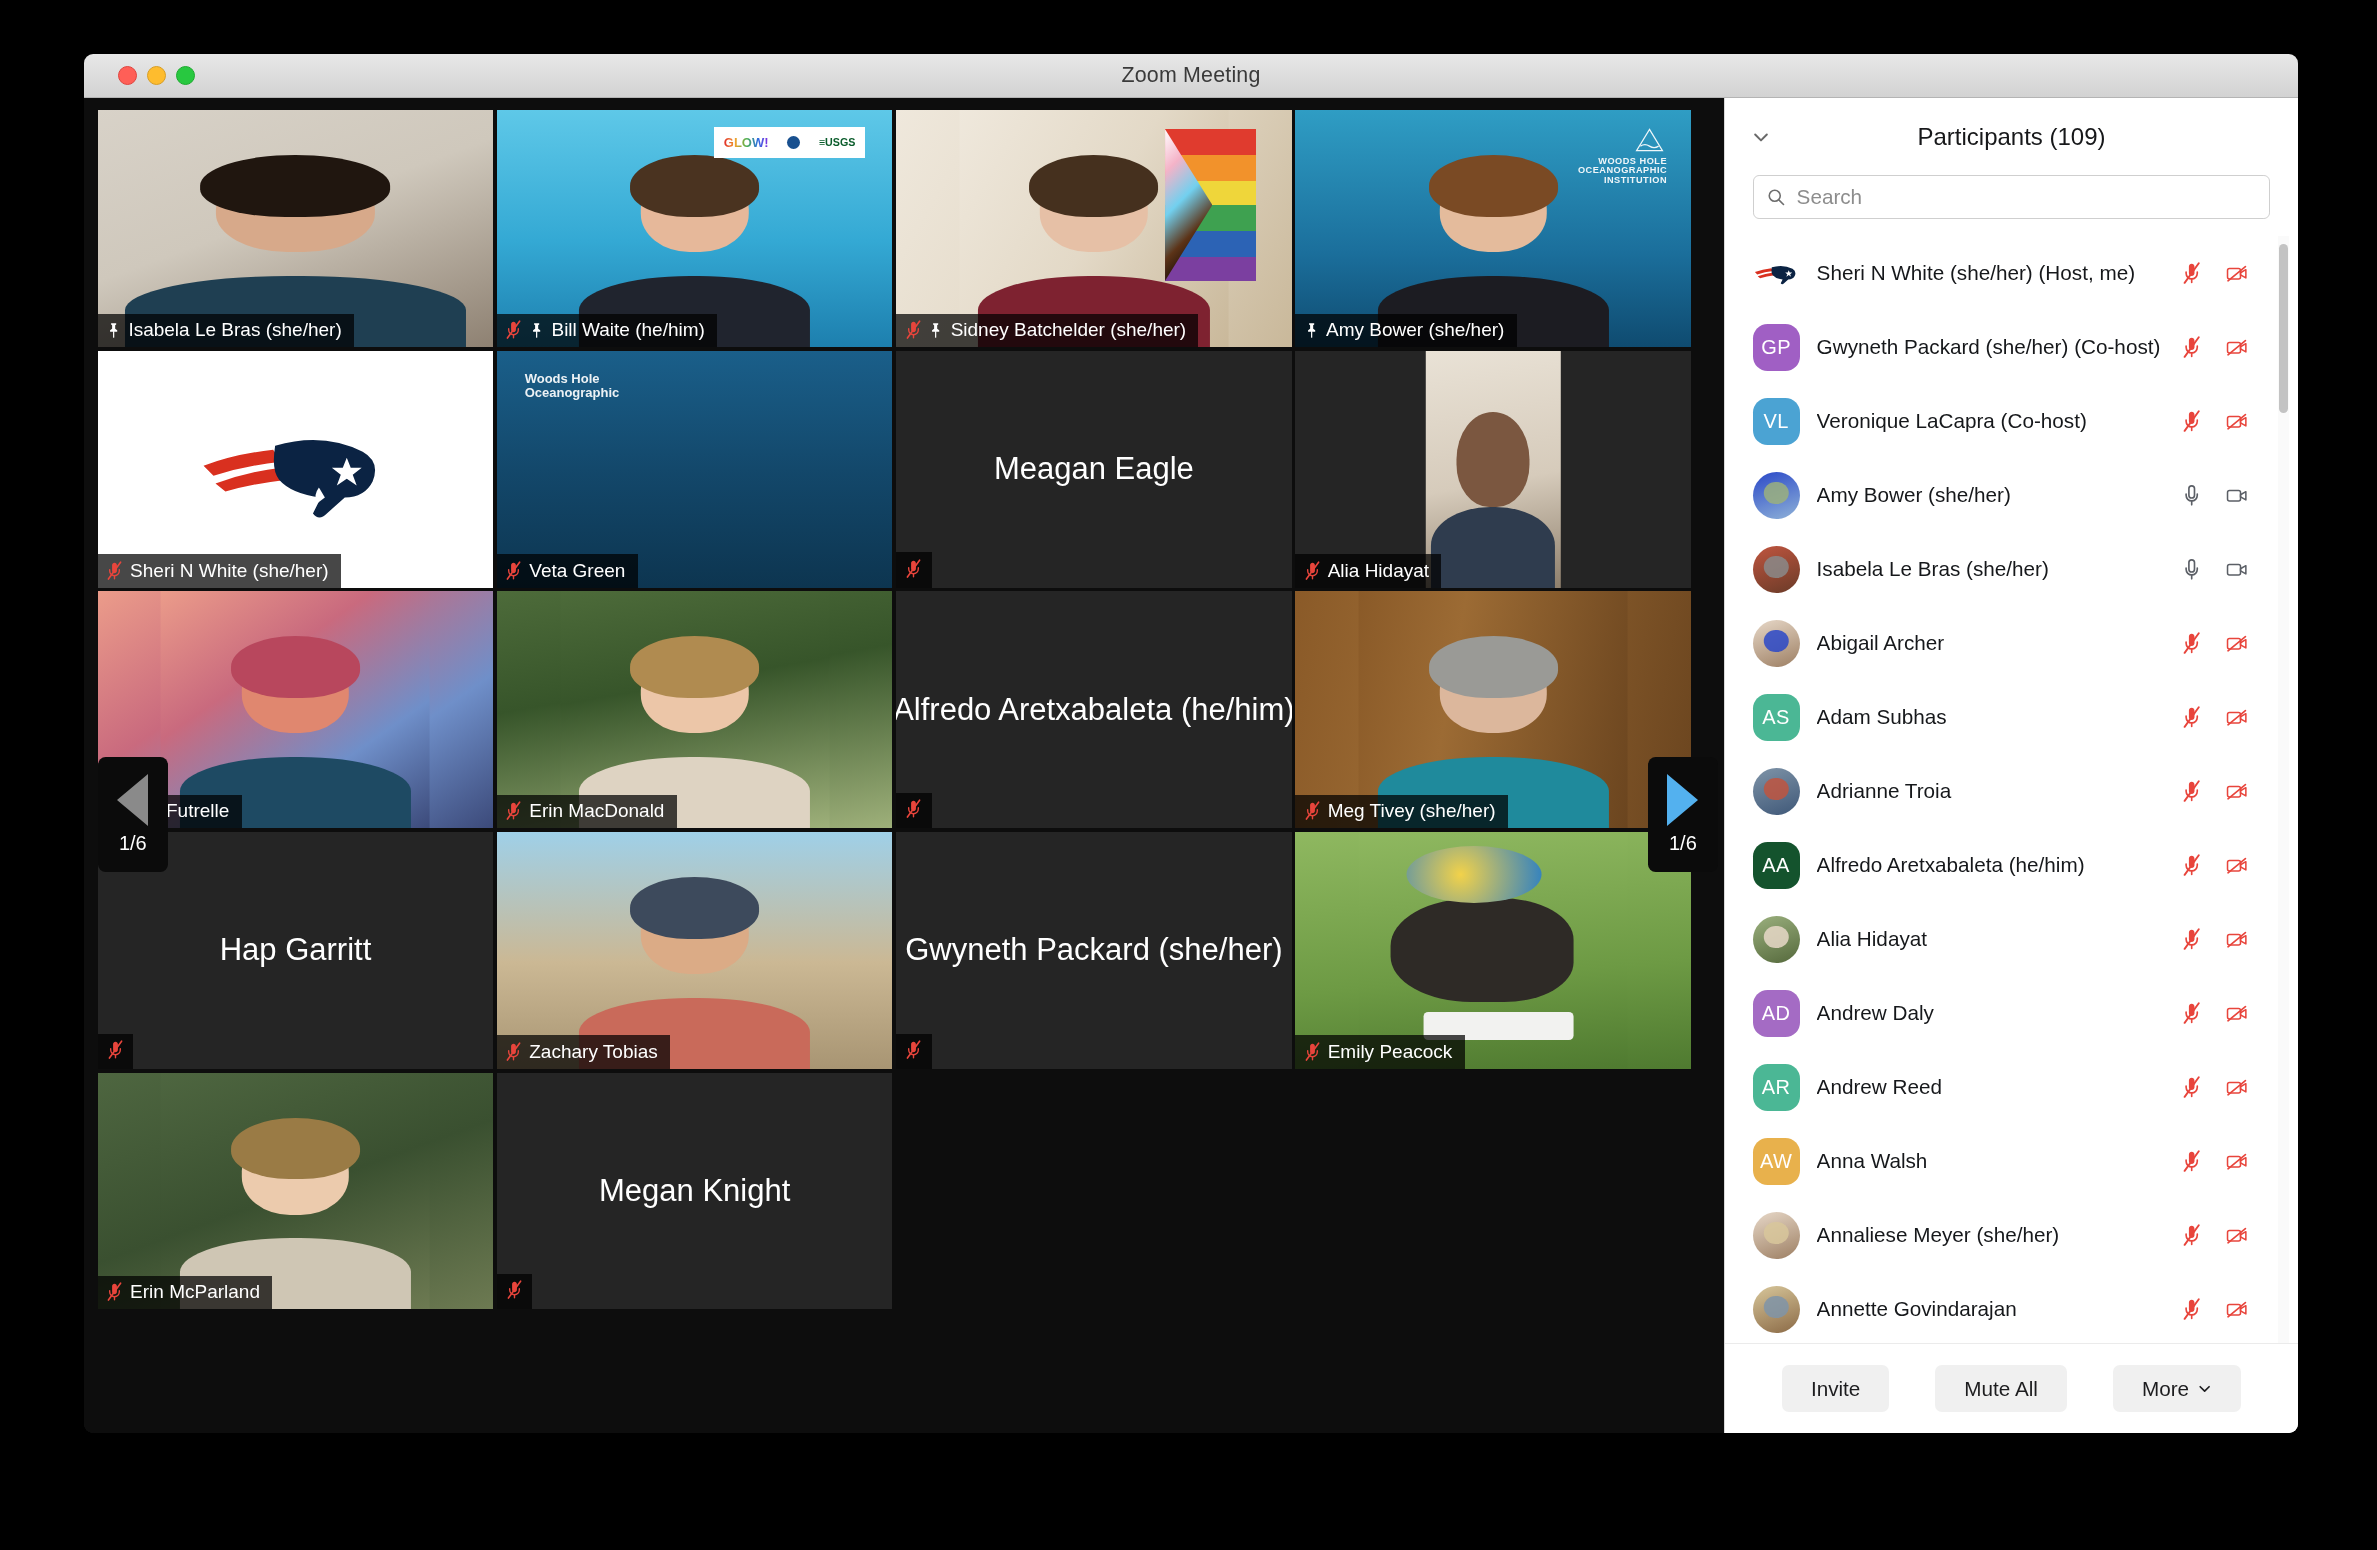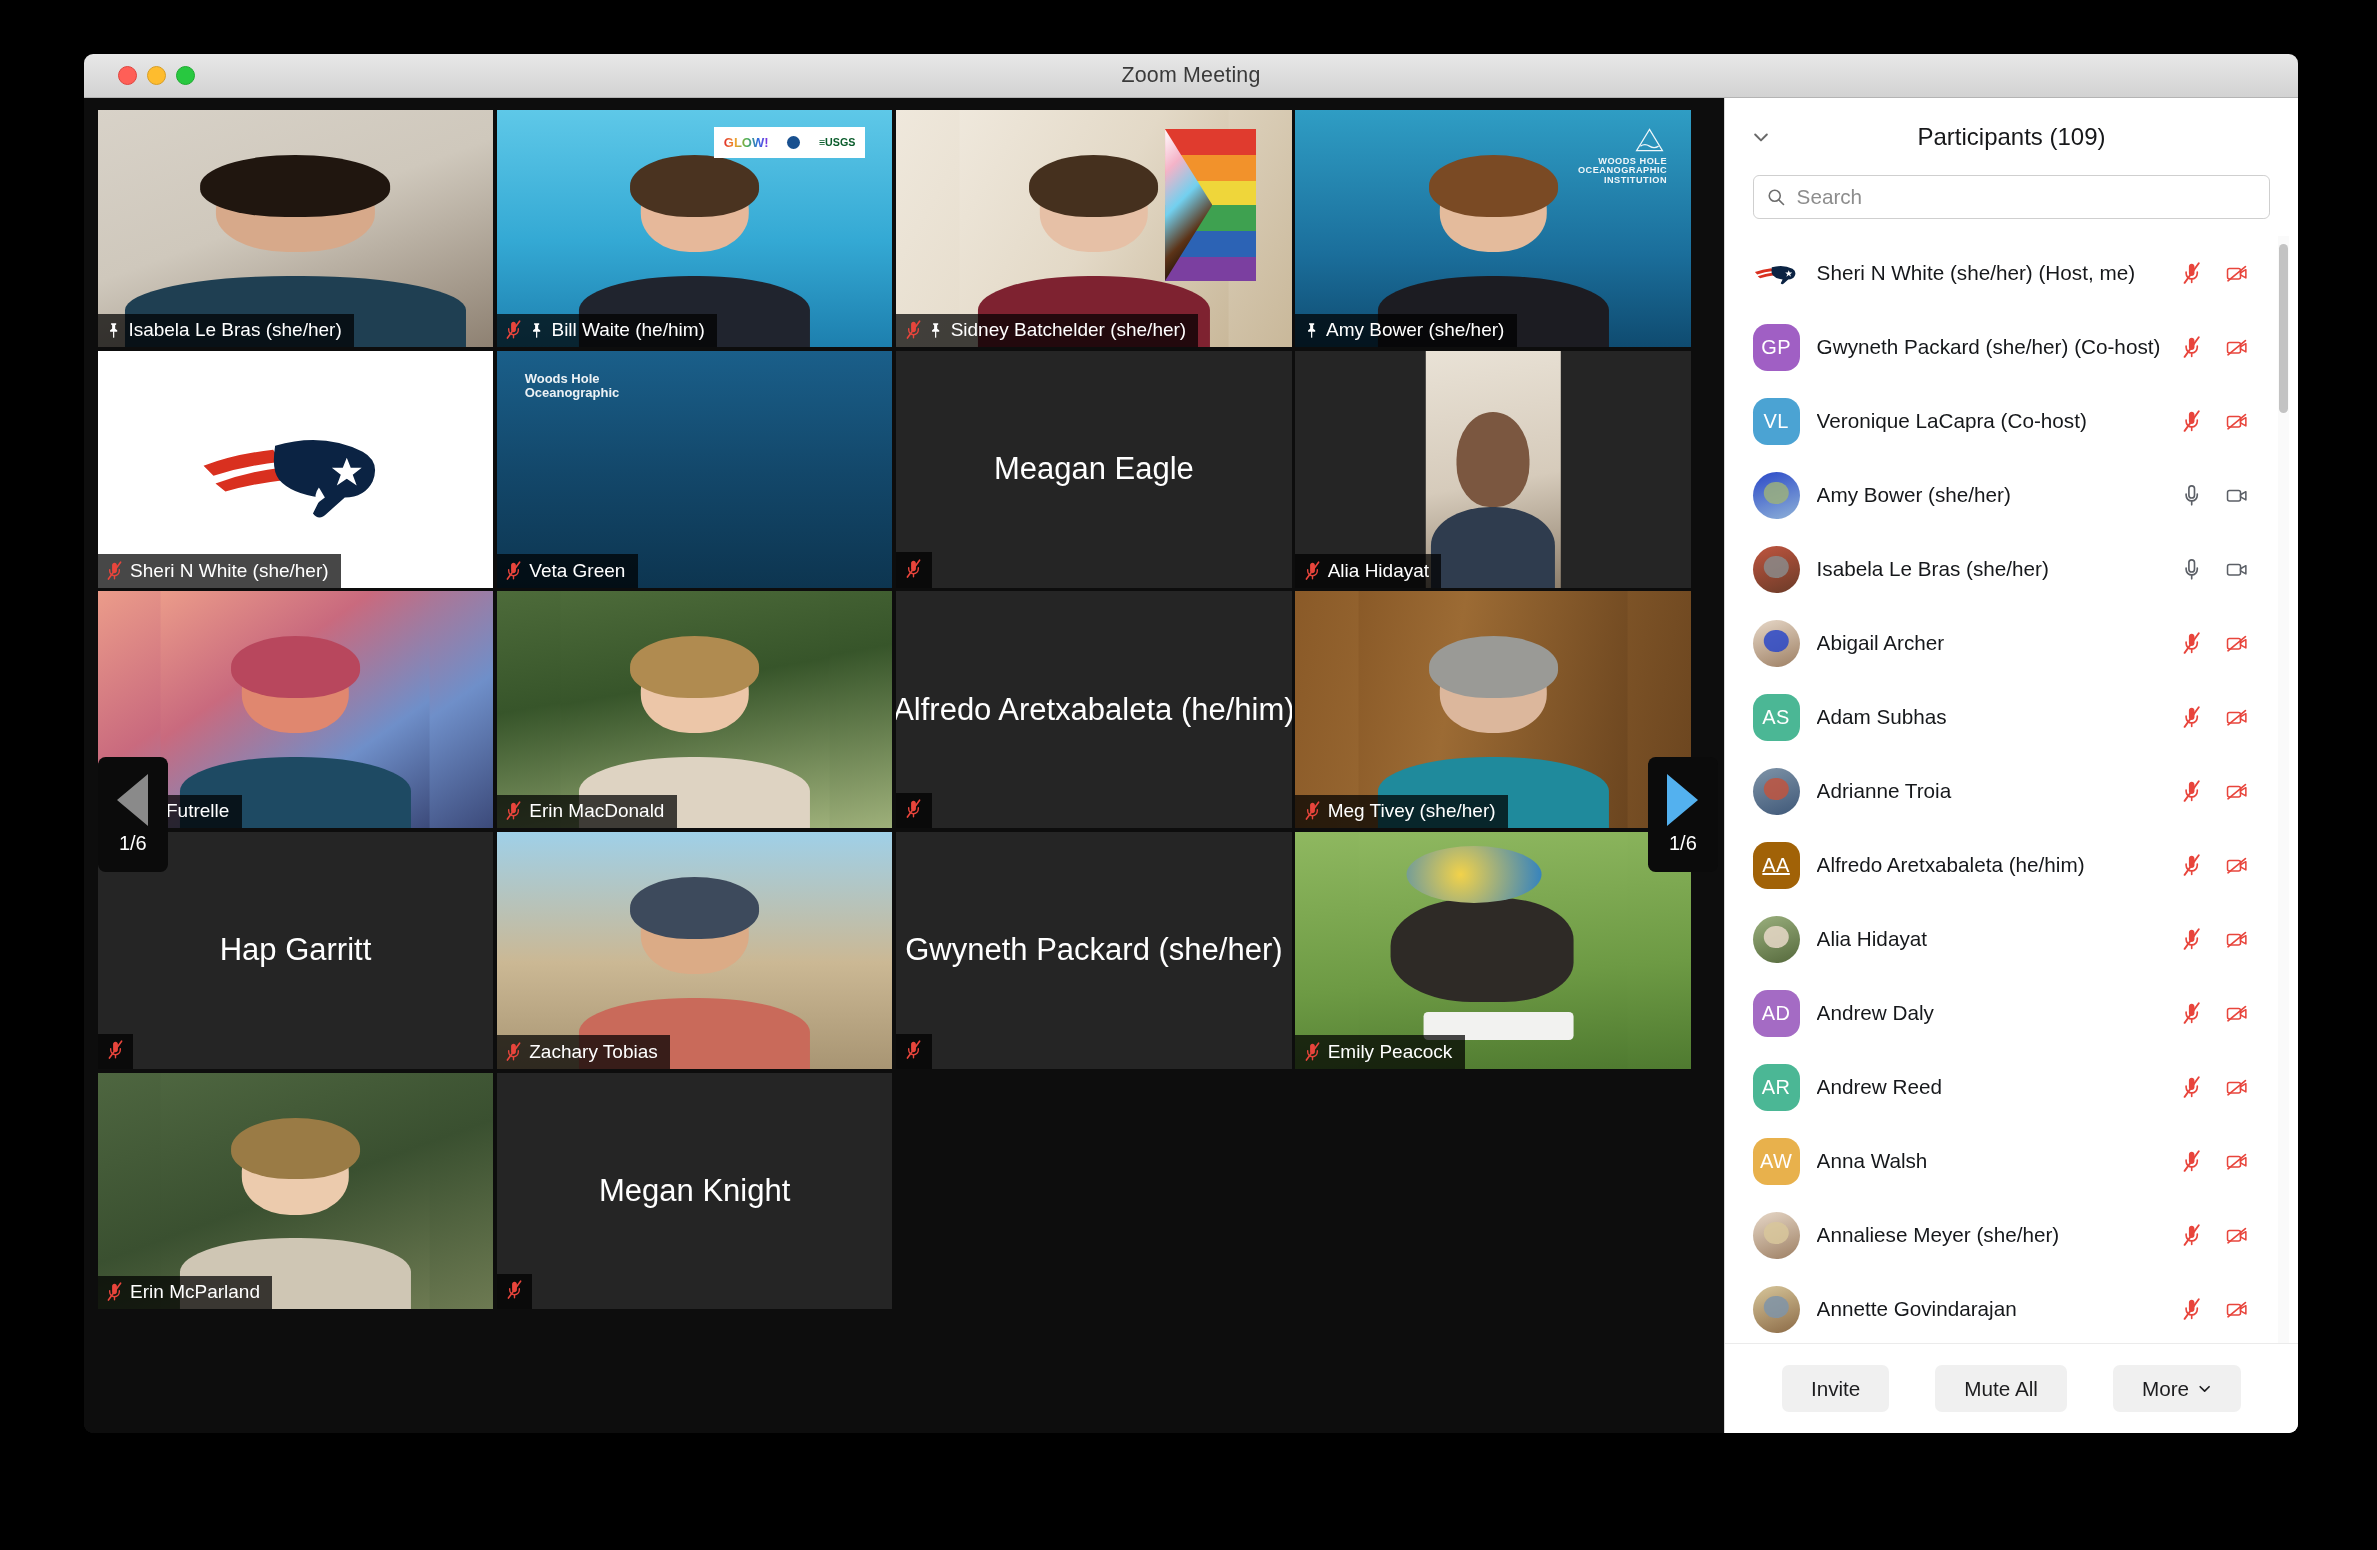--- a/index.html
+++ b/index.html
@@ -748,21 +748,21 @@
     <line x1="3.4" y1="25.4" x2="20.6" y2="1.6" stroke="#e8453c" stroke-width="2.3" stroke-linecap="round"></line>
   </svg>
                 <svg viewBox="0 0 28 24">
     <rect x="2" y="5.6" width="17" height="13.6" rx="2.6" fill="none" stroke="#e8453c" stroke-width="2"></rect>
     <path d="M19 11 L26 7 L26 17.8 L19 13.8 Z" fill="none" stroke="#e8453c" stroke-width="2" stroke-linejoin="round"></path>
     <line x1="2.6" y1="21.6" x2="25.4" y2="3" stroke="#e8453c" stroke-width="2.2" stroke-linecap="round"></line>
   </svg>
               </div>
             </div>
             <div class="p-row">
-              <div class="avatar" style="background: #a16207; text-decoration: underline;">AA</div>
+              <div class="avatar" style="background: #14532d;">AA</div>
               <div class="p-name">Alfredo Aretxabaleta (he/him)</div>
               <div class="p-icons">
                 <svg class="icon-mic-off" viewBox="0 0 24 28" width="21.4" height="23">
     <path d="M12 2.2c-1.9 0-3.4 1.5-3.4 3.4v8c0 1.9 1.5 3.4 3.4 3.4s3.4-1.5 3.4-3.4v-8c0-1.9-1.5-3.4-3.4-3.4z" fill="#e8453c"></path>
     <path d="M5.2 12.2v1.6c0 3.8 3 6.8 6.8 6.8s6.8-3 6.8-6.8v-1.6" fill="none" stroke="#e8453c" stroke-width="2" stroke-linecap="round"></path>
     <line x1="12" y1="20.6" x2="12" y2="25" stroke="#e8453c" stroke-width="2" stroke-linecap="round"></line>
     <line x1="3.4" y1="25.4" x2="20.6" y2="1.6" stroke="#e8453c" stroke-width="2.3" stroke-linecap="round"></line>
   </svg>
                 <svg viewBox="0 0 28 24">
     <rect x="2" y="5.6" width="17" height="13.6" rx="2.6" fill="none" stroke="#e8453c" stroke-width="2"></rect>

